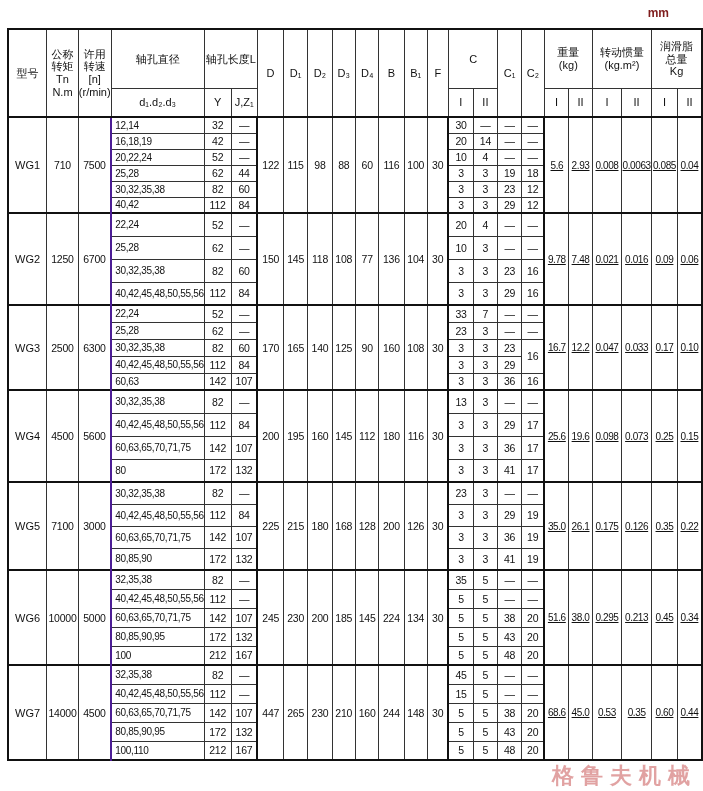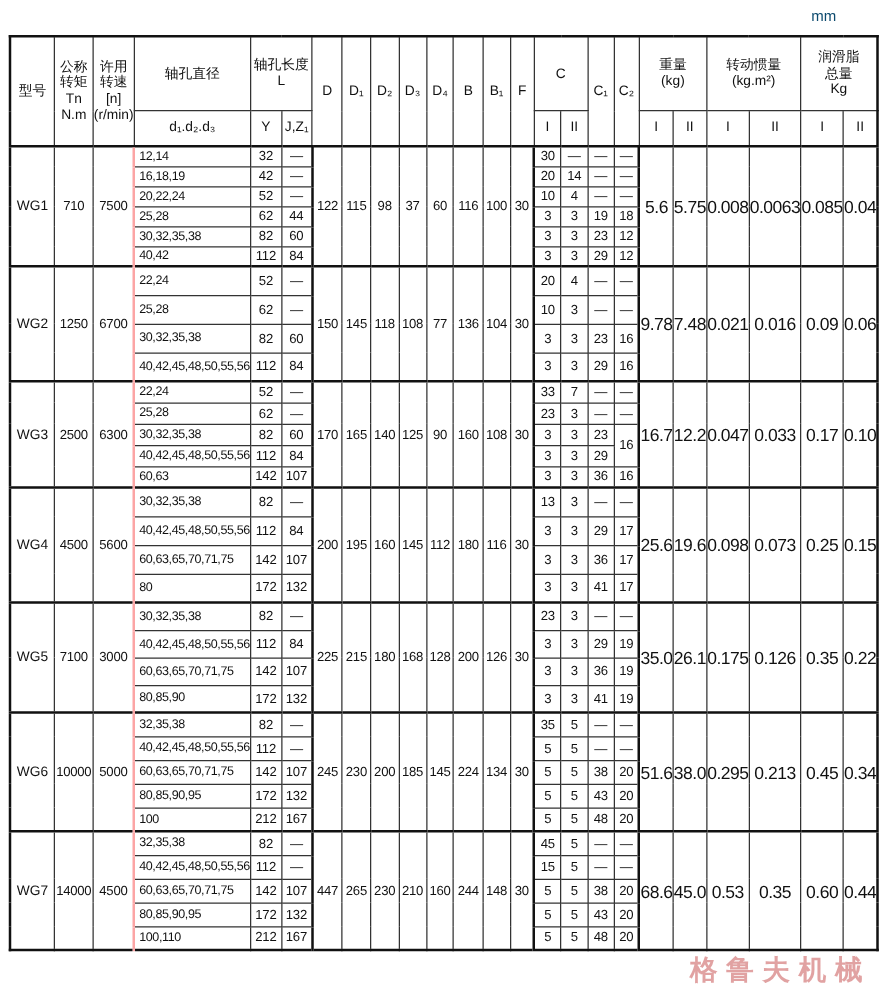--- a/index.html
+++ b/index.html
@@ -2,48 +2,48 @@
 <html><head>
 <meta charset="utf-8">
 <style>
   html,body{margin:0;padding:0;}
   body{
     width:703px;height:791px;position:relative;background:#fff;
     font-family:"Liberation Sans","DejaVu Sans",sans-serif;color:#111;
     overflow:hidden;
   }
   .unit-label{
-    position:absolute;top:6px;right:34px;font-size:12px;color:#0c4a6e;
+    position:absolute;top:6px;right:34px;font-size:12px;color:#7f1d1d;font-weight:bold;
   }
   table.spec{
     position:absolute;left:7px;top:28px;
     border-collapse:collapse;table-layout:fixed;
     border:2px solid #111;
   }
   th,td{
     border:1px solid #333;
     text-align:center;vertical-align:middle;
     padding:0;overflow:hidden;
   }
   thead th{
     font-weight:normal;font-size:11px;line-height:1.15;
     white-space:pre-line;background:#fff;padding:1px 0;
   }
   thead tr.h1 th{height:56px;}
   thead tr.h2 th{height:25px;}
   tbody td{font-size:10.5px;letter-spacing:-0.2px;}
   td.bore{
     text-align:left;padding-left:3px;font-size:10px;letter-spacing:-0.3px;
-    border-left:2px solid #fca5a5;line-height:1.1;
+    border-left:2px solid #4c1d95;line-height:1.1;
   }
   td.jz{border-right:2px solid #111;}
   td.ci{border-left:2px solid #111;}
   td.c2r{border-right:2px solid #111;}
   td.model{font-size:11px;letter-spacing:0;}
-  td.small{font-size:14px;letter-spacing:-0.4px;}
+  td.small{font-size:10px;letter-spacing:-0.4px;text-decoration:underline;}
   tr.group-start td{border-top:2px solid #111;}
   td.subline{border-top-color:#999;}
   .watermark{
     position:absolute;right:6px;bottom:4px;text-align:center;line-height:1.05;
     pointer-events:none;
   }
   .watermark .wm1{
     font-size:22px;font-weight:bold;letter-spacing:7px;
     color:rgba(200,85,85,0.55);
   }
@@ -134,31 +134,31 @@
       <tr class="group-start" style="height: 16px;">
         <td class="model" rowspan="6">WG1</td>
         <td class="num" rowspan="6">710</td>
         <td class="num" rowspan="6">7500</td>
         <td class="bore">12,14</td>
         <td class="num">32</td>
         <td class="num jz">—</td>
         <td class="num" rowspan="6">122</td>
         <td class="num" rowspan="6">115</td>
         <td class="num" rowspan="6">98</td>
-        <td class="num" rowspan="6">37</td>
+        <td class="num" rowspan="6">88</td>
         <td class="num" rowspan="6">60</td>
         <td class="num" rowspan="6">116</td>
         <td class="num" rowspan="6">100</td>
         <td class="num" rowspan="6">30</td>
         <td class="num ci">30</td>
         <td class="num">—</td>
         <td class="num">—</td>
         <td class="num c2r">—</td>
         <td class="num small" rowspan="6">5.6</td>
-        <td class="num small" rowspan="6">5.75</td>
+        <td class="num small" rowspan="6">2.93</td>
         <td class="num small" rowspan="6">0.008</td>
         <td class="num small" rowspan="6">0.0063</td>
         <td class="num small" rowspan="6">0.085</td>
         <td class="num small" rowspan="6">0.04</td>
       </tr>
       <tr style="height: 16px;">
         <td class="bore subline">16,18,19</td>
         <td class="num subline">42</td>
         <td class="num jz subline">—</td>
         <td class="num ci subline">20</td>

